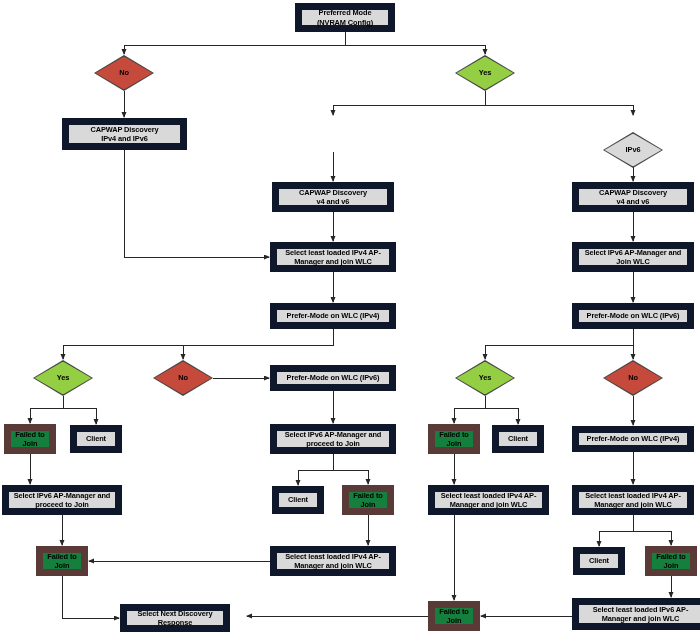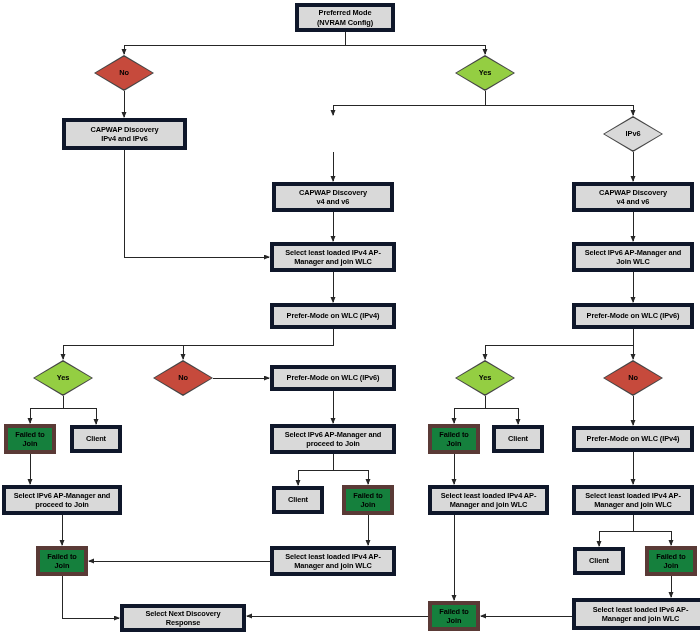--- a/index.html
+++ b/index.html
@@ -8,21 +8,21 @@
     font-family:"Liberation Sans","DejaVu Sans",sans-serif;
     overflow:hidden;
   }
   svg.connectors { position:absolute; left:0; top:0; pointer-events:none; }
   svg.connectors path.wire { fill:none; stroke:#262626; stroke-width:1; shape-rendering:crispEdges; }
   .node {
     position:absolute; display:flex; align-items:center; justify-content:center;
     text-align:center; color:#000; font-size:7.4px; font-weight:bold;
     letter-spacing:-0.1px; line-height:1.25; white-space:pre-line; box-sizing:border-box;
   }
-  .box { background:#d9d9d9; border:4px solid #0f172a; padding:1px; }
+  .box { background:#d9d9d9; border:7px solid #0f172a; padding:1px; }
   .box.red { background:#15803d; border-color:#5a3a36; }
   .diamond { background:none;text-align:center; }
   .diamond::before {
     content:""; position:absolute; inset:0; background:#444444;
     clip-path:polygon(50% 0,100% 50%,50% 100%,0 50%);
   }
   .diamond::after {
     content:""; position:absolute; inset:1.6px; background:var(--fill,#d9d9d9);
     clip-path:polygon(50% 0,100% 50%,50% 100%,0 50%);
   }
@@ -81,21 +81,21 @@
     <path class="wire" d="M572,616 H481" marker-end="url(#arw)"></path>
     <path class="wire" d="M428,616 H247" marker-end="url(#arw)"></path>
   </svg>
 
   <div class="node box" style="left:295px;top:3px;width:100px;height:29px">Preferred Mode
 (NVRAM Config)</div>
   <div class="node diamond red" style="left:94px;top:55px;width:60px;height:36px"><span class="lbl">No</span></div>
   <div class="node diamond green" style="left:455px;top:55px;width:60px;height:36px"><span class="lbl">Yes</span></div>
   <div class="node box" style="left:62px;top:118px;width:125px;height:32px">CAPWAP Discovery
 IPv4 and IPv6</div>
-  <div class="node diamond gray" style="left:603px;top:116px;width:60px;height:36px"><span class="lbl">IPv6</span></div>
+  <div class="node diamond gray" style="left:603px;top:132px;width:60px;height:36px"><span class="lbl">IPv6</span></div>
   <div class="node box" style="left:272px;top:182px;width:122px;height:30px">CAPWAP Discovery
 v4 and v6</div>
   <div class="node box" style="left:572px;top:182px;width:122px;height:30px">CAPWAP Discovery
 v4 and v6</div>
   <div class="node box" style="left:270px;top:242px;width:126px;height:30px">Select least loaded IPv4 AP-
 Manager and join WLC</div>
   <div class="node box" style="left:572px;top:242px;width:122px;height:30px">Select IPv6 AP-Manager and
 Join WLC</div>
   <div class="node box" style="left:270px;top:303px;width:126px;height:26px">Prefer-Mode on WLC (IPv4)</div>
   <div class="node box" style="left:572px;top:303px;width:122px;height:26px">Prefer-Mode on WLC (IPv6)</div>
@@ -122,20 +122,20 @@
 Manager and join WLC</div>
   <div class="node box" style="left:572px;top:485px;width:122px;height:30px">Select least loaded IPv4 AP-
 Manager and join WLC</div>
   <div class="node box red" style="left:36px;top:546px;width:52px;height:30px">Failed to
 Join</div>
   <div class="node box" style="left:270px;top:546px;width:126px;height:30px">Select least loaded IPv4 AP-
 Manager and join WLC</div>
   <div class="node box" style="left:573px;top:547px;width:52px;height:28px">Client</div>
   <div class="node box red" style="left:645px;top:546px;width:52px;height:30px">Failed to
 Join</div>
-  <div class="node box" style="left:120px;top:604px;width:126px;height:28px">Select Next Discovery
+  <div class="node box" style="left:120px;top:604px;width:110px;height:28px">Select Next Discovery
 Response</div>
   <div class="node box red" style="left:428px;top:601px;width:52px;height:30px">Failed to
 Join</div>
   <div class="node box" style="left:572px;top:598px;width:137px;height:32px">Select least loaded IPv6 AP-
 Manager and join WLC</div>
 
 </div>
 
 </body></html>

